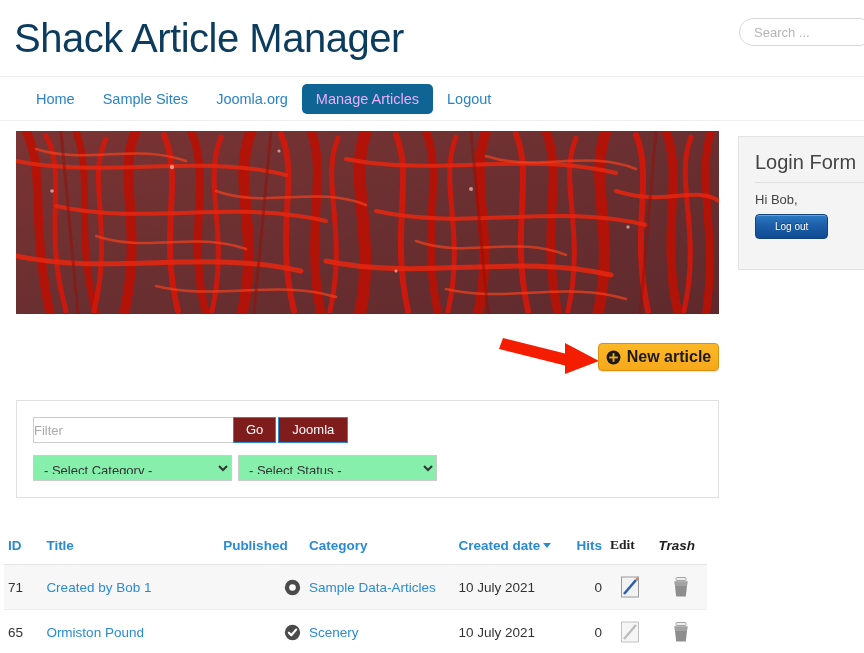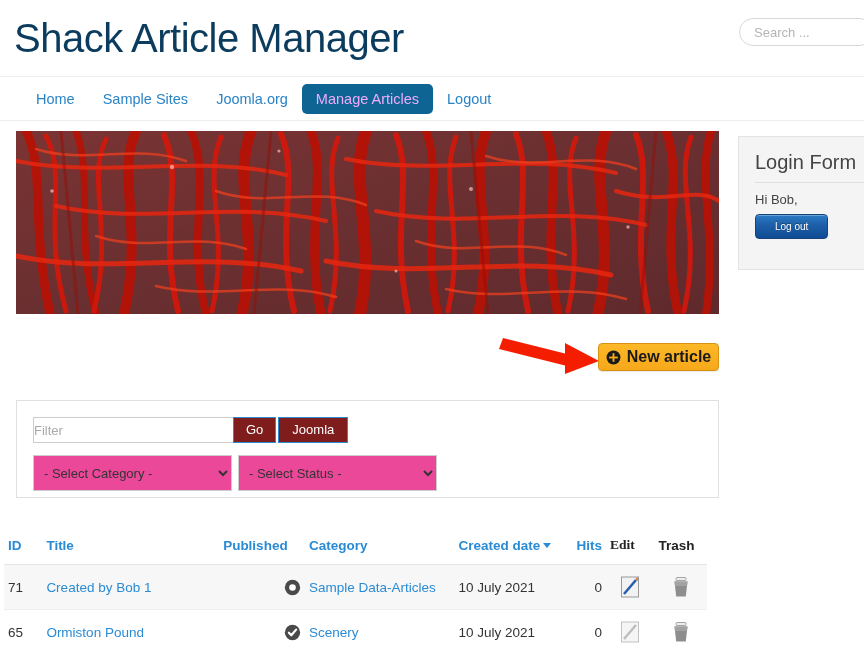--- a/index.html
+++ b/index.html
@@ -156,23 +156,23 @@
     border: 1px solid #2a8bd5;
     font-size: 13px;
     padding: 0 12px;
     cursor: pointer;
     font-family: "Liberation Sans", sans-serif;
     line-height: 24px;
   }
   .btn-reset { margin-left: 2px; padding: 0 13px; }
   .filter-row2 { display: flex; gap: 6px; margin-top: 12px; }
   .filter-select {
-    height: 36px;
+    height: 26px;
     border: 1px solid #ccc;
-    background: #ec4899;
+    background: #86efac;
     font-size: 13px; color: #333;
     padding: 6px 6px;
     font-family: "Liberation Sans", sans-serif;
     outline: none;
   }
   .sel-category { width: 199px; }
   .sel-status { width: 199px; }
 
   
   .articles-table {
@@ -198,21 +198,21 @@
     white-space: nowrap;
   }
   .articles-table tbody tr.odd td { background: #f7f7f7; }
   .col-id    { width: 38px; }
   .col-title { width: 175px; }
   .col-pub   { width: 85px; text-align: right; }
   .col-cat   { width: 148px; }
   .col-date  { width: 108px; }
   .col-hits  { width: 42px; text-align: right !important; }
   .col-edit  { width: 48px; text-align: center; font-family: Liberation Serif, serif; }
-  .col-trash { width: 52px; text-align: center; }
+  .col-trash { width: 52px; text-align: center; font-style: italic; }
   .articles-table th.col-pub   { text-align: left; }
   .articles-table th.col-hits  { text-align: left; }
   .articles-table th.col-edit  { text-align: left; }
   .articles-table th.col-trash { text-align: left; }
   .cell-link { color: #2a8bd5; text-decoration: none; cursor: pointer; }
   .sort-caret {
     display: inline-block; margin-left: 3px;
     border-left: 4px solid transparent;
     border-right: 4px solid transparent;
     border-top: 5px solid #2a8bd5;

